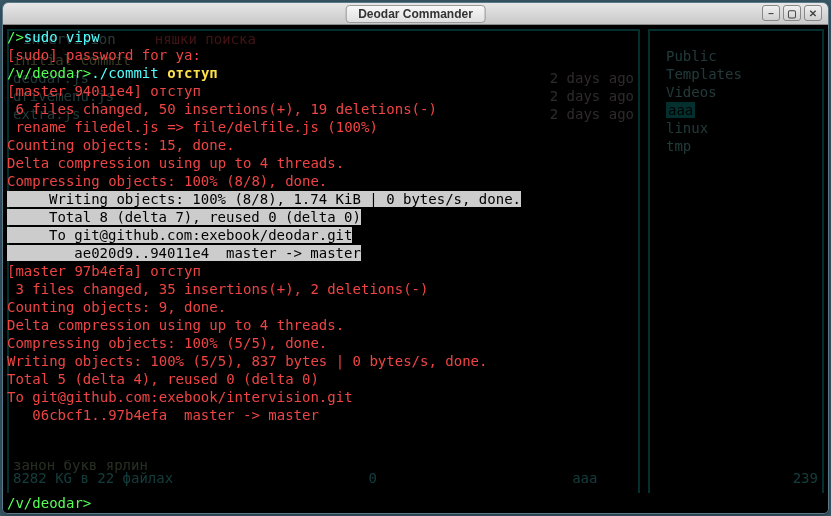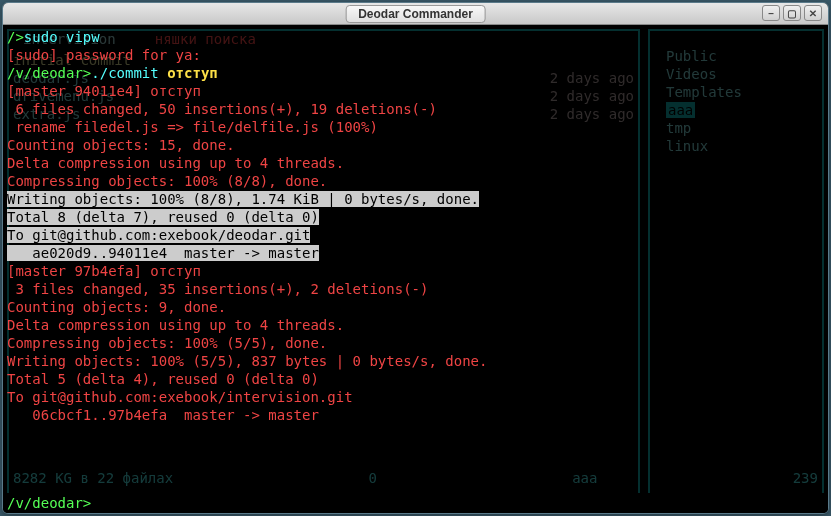--- a/index.html
+++ b/index.html
@@ -97,21 +97,21 @@
     padding: 3px 4px;
     line-height: 18px;
     white-space: pre;
   }
   .line { min-height: 18px; }
   .green { color: #55ff55; }
   .cyan-bold { color: #55ffff; font-weight: normal; }
   .yellow-bold { color: #fde047; font-weight: bold; }
   .white { color: #dddddd; }
   .gray { color: #ef4444; text-align: center; }
-  .hl-white { background: #cccccc; color: #000; }
+  .hl-white { background: #cccccc; color: #000; padding-left: 42px; }
   .prompt-bar {
     position: absolute;
     left: 0; right: 0; bottom: 0;
     height: 20px;
     background: #000;
     padding-left: 4px;
     z-index: 2;
     display:flex;
     align-items:center;
   }
@@ -139,29 +139,30 @@
       </div>
       <div class="bg-panels">
         <div class="bg-left">
           <div style="height:16px"></div>
           <div class="bg-item bg-yellow"><span>initial commit</span></div>
           <div id="bg-left-list">
               <div class="bg-item">deodar.js<span class="ago">2 days ago</span></div>
               <div class="bg-item">drivemenu.js<span class="ago">2 days ago</span></div>
               <div class="bg-item">extra.js<span class="ago">2 days ago</span></div>
             </div>
+          <div style="position:absolute;bottom:40px;left:10px;color:#8a7;">занон букв    ярлин</div>
         </div>
         <div class="bg-right">
           <div id="bg-right-list">
               <div class="bg-item">Public</div>
+              <div class="bg-item">Templates</div>
               <div class="bg-item">Videos</div>
-              <div class="bg-item">Templates</div>
               <div class="bg-item"><span class="hl">aaa</span></div>
+              <div class="bg-item">linux</div>
               <div class="bg-item">tmp</div>
-              <div class="bg-item">linux</div>
             </div>
         </div>
       </div>
       <div class="bg-status">
         <span>8282 KG в 22 файлах</span>
         <span>0</span>
         <span class="hl">aaa</span>
         <span class="hlr">239</span>
       </div>
     </div>

